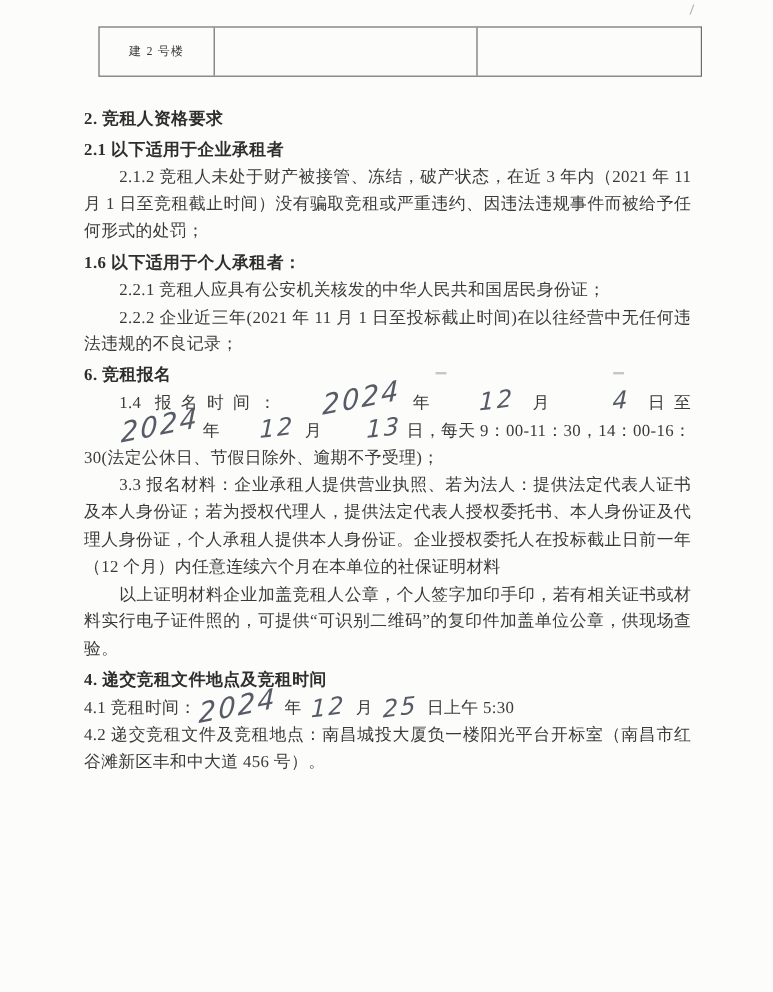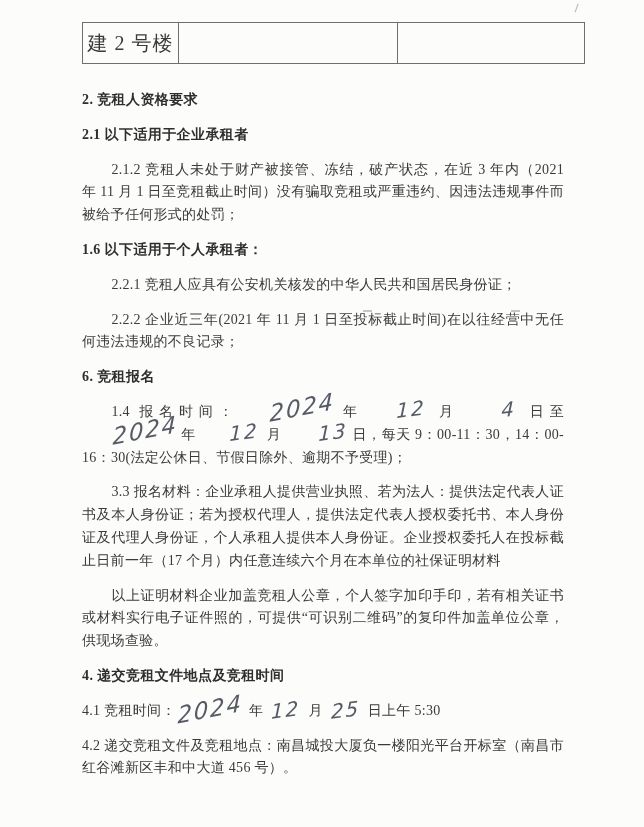--- a/index.html
+++ b/index.html
@@ -21,36 +21,36 @@
   
   .top-table{
     position:absolute;left:82px;top:22px;width:503px;height:42px;
     display:flex;box-sizing:border-box;
     border:1.2px solid var(--border);
     background:transparent;
   }
   .top-table .cell{
     box-sizing:border-box;height:100%;
     display:flex;align-items:center;justify-content:center;
-    font-size:20px;color:var(--ink);letter-spacing:1px;
+    font-size:10px;color:var(--ink);letter-spacing:1px;
   }
   .top-table .c0{width:96px;border-right:1.2px solid var(--border);}
   .top-table .c1{width:219px;border-right:1.2px solid var(--border);}
   .top-table .c2{flex:1;}
 
   
   .doc{
     position:absolute;left:70px;top:86px;width:506px;
   }
   .para{
     font-size:14px;line-height:22.8px;
     text-align:justify;text-justify:inter-character;
     letter-spacing:0.3px;
     color:var(--ink);
-    margin:12px;
+    margin:0;
   }
   .para.indent{text-indent:2.1em;}
   .para.heading{
     font-weight:bold;color:var(--heading-ink);margin-top:3px;
     letter-spacing:0.4px;
   }
   
   .hw{
     display:inline-block;
     font-family:"DejaVu Sans","Liberation Sans",sans-serif;
@@ -88,21 +88,21 @@
     </div>
   <div class="doc">
       <div class="para heading"><span>2. 竞租人资格要求</span></div>
       <div class="para heading"><span>2.1 以下适用于企业承租者</span></div>
       <div class="para indent"><span>2.1.2 竞租人未处于财产被接管、冻结，破产状态，在近 3 年内（2021 年 11 月 1 日至竞租截止时间）没有骗取竞租或严重违约、因违法违规事件而被给予任何形式的处罚；</span></div>
       <div class="para heading"><span>1.6 以下适用于个人承租者：</span></div>
       <div class="para indent"><span>2.2.1 竞租人应具有公安机关核发的中华人民共和国居民身份证；</span></div>
       <div class="para indent"><span>2.2.2 企业近三年(2021 年 11 月 1 日至投标截止时间)在以往经营中无任何违法违规的不良记录；</span></div>
       <div class="para heading"><span>6. 竞租报名</span></div>
       <div class="para indent"><span>1.4 报名时间：</span><span class="hw large">2024</span><span>年</span><span class="hw">12</span><span> 月 </span><span class="hw">4</span><span> 日至</span><span class="hw large">2024</span><span>年</span><span class="hw">12</span><span> 月 </span><span class="hw">13</span><span>日，每天 9：00-11：30，14：00-16：30(法定公休日、节假日除外、逾期不予受理)；</span></div>
-      <div class="para indent"><span>3.3 报名材料：企业承租人提供营业执照、若为法人：提供法定代表人证书及本人身份证；若为授权代理人，提供法定代表人授权委托书、本人身份证及代理人身份证，个人承租人提供本人身份证。企业授权委托人在投标截止日前一年（17 个月）内任意连续六个月在本单位的社保证明材料</span></div>
+      <div class="para indent"><span>3.3 报名材料：企业承租人提供营业执照、若为法人：提供法定代表人证书及本人身份证；若为授权代理人，提供法定代表人授权委托书、本人身份证及代理人身份证，个人承租人提供本人身份证。企业授权委托人在投标截止日前一年（12 个月）内任意连续六个月在本单位的社保证明材料</span></div>
       <div class="para indent"><span>以上证明材料企业加盖竞租人公章，个人签字加印手印，若有相关证书或材料实行电子证件照的，可提供“可识别二维码”的复印件加盖单位公章，供现场查验。</span></div>
       <div class="para heading"><span>4. 递交竞租文件地点及竞租时间</span></div>
       <div class="para"><span>4.1 竞租时间：</span><span class="hw large">2024</span><span> 年 </span><span class="hw">12</span><span> 月 </span><span class="hw">25</span><span> 日上午 5:30</span></div>
       <div class="para"><span>4.2 递交竞租文件及竞租地点：南昌城投大厦负一楼阳光平台开标室（南昌市红谷滩新区丰和中大道 456 号）。</span></div>
     </div>
   <div id="artifacts">
       <span class="artifact pen-tick" style="left: 576px; top: 4px;"></span>
       <span class="artifact dash" style="left: 363px; top: 310px;"></span>
       <span class="artifact dash" style="left: 511px; top: 310px;"></span>
     </div>

